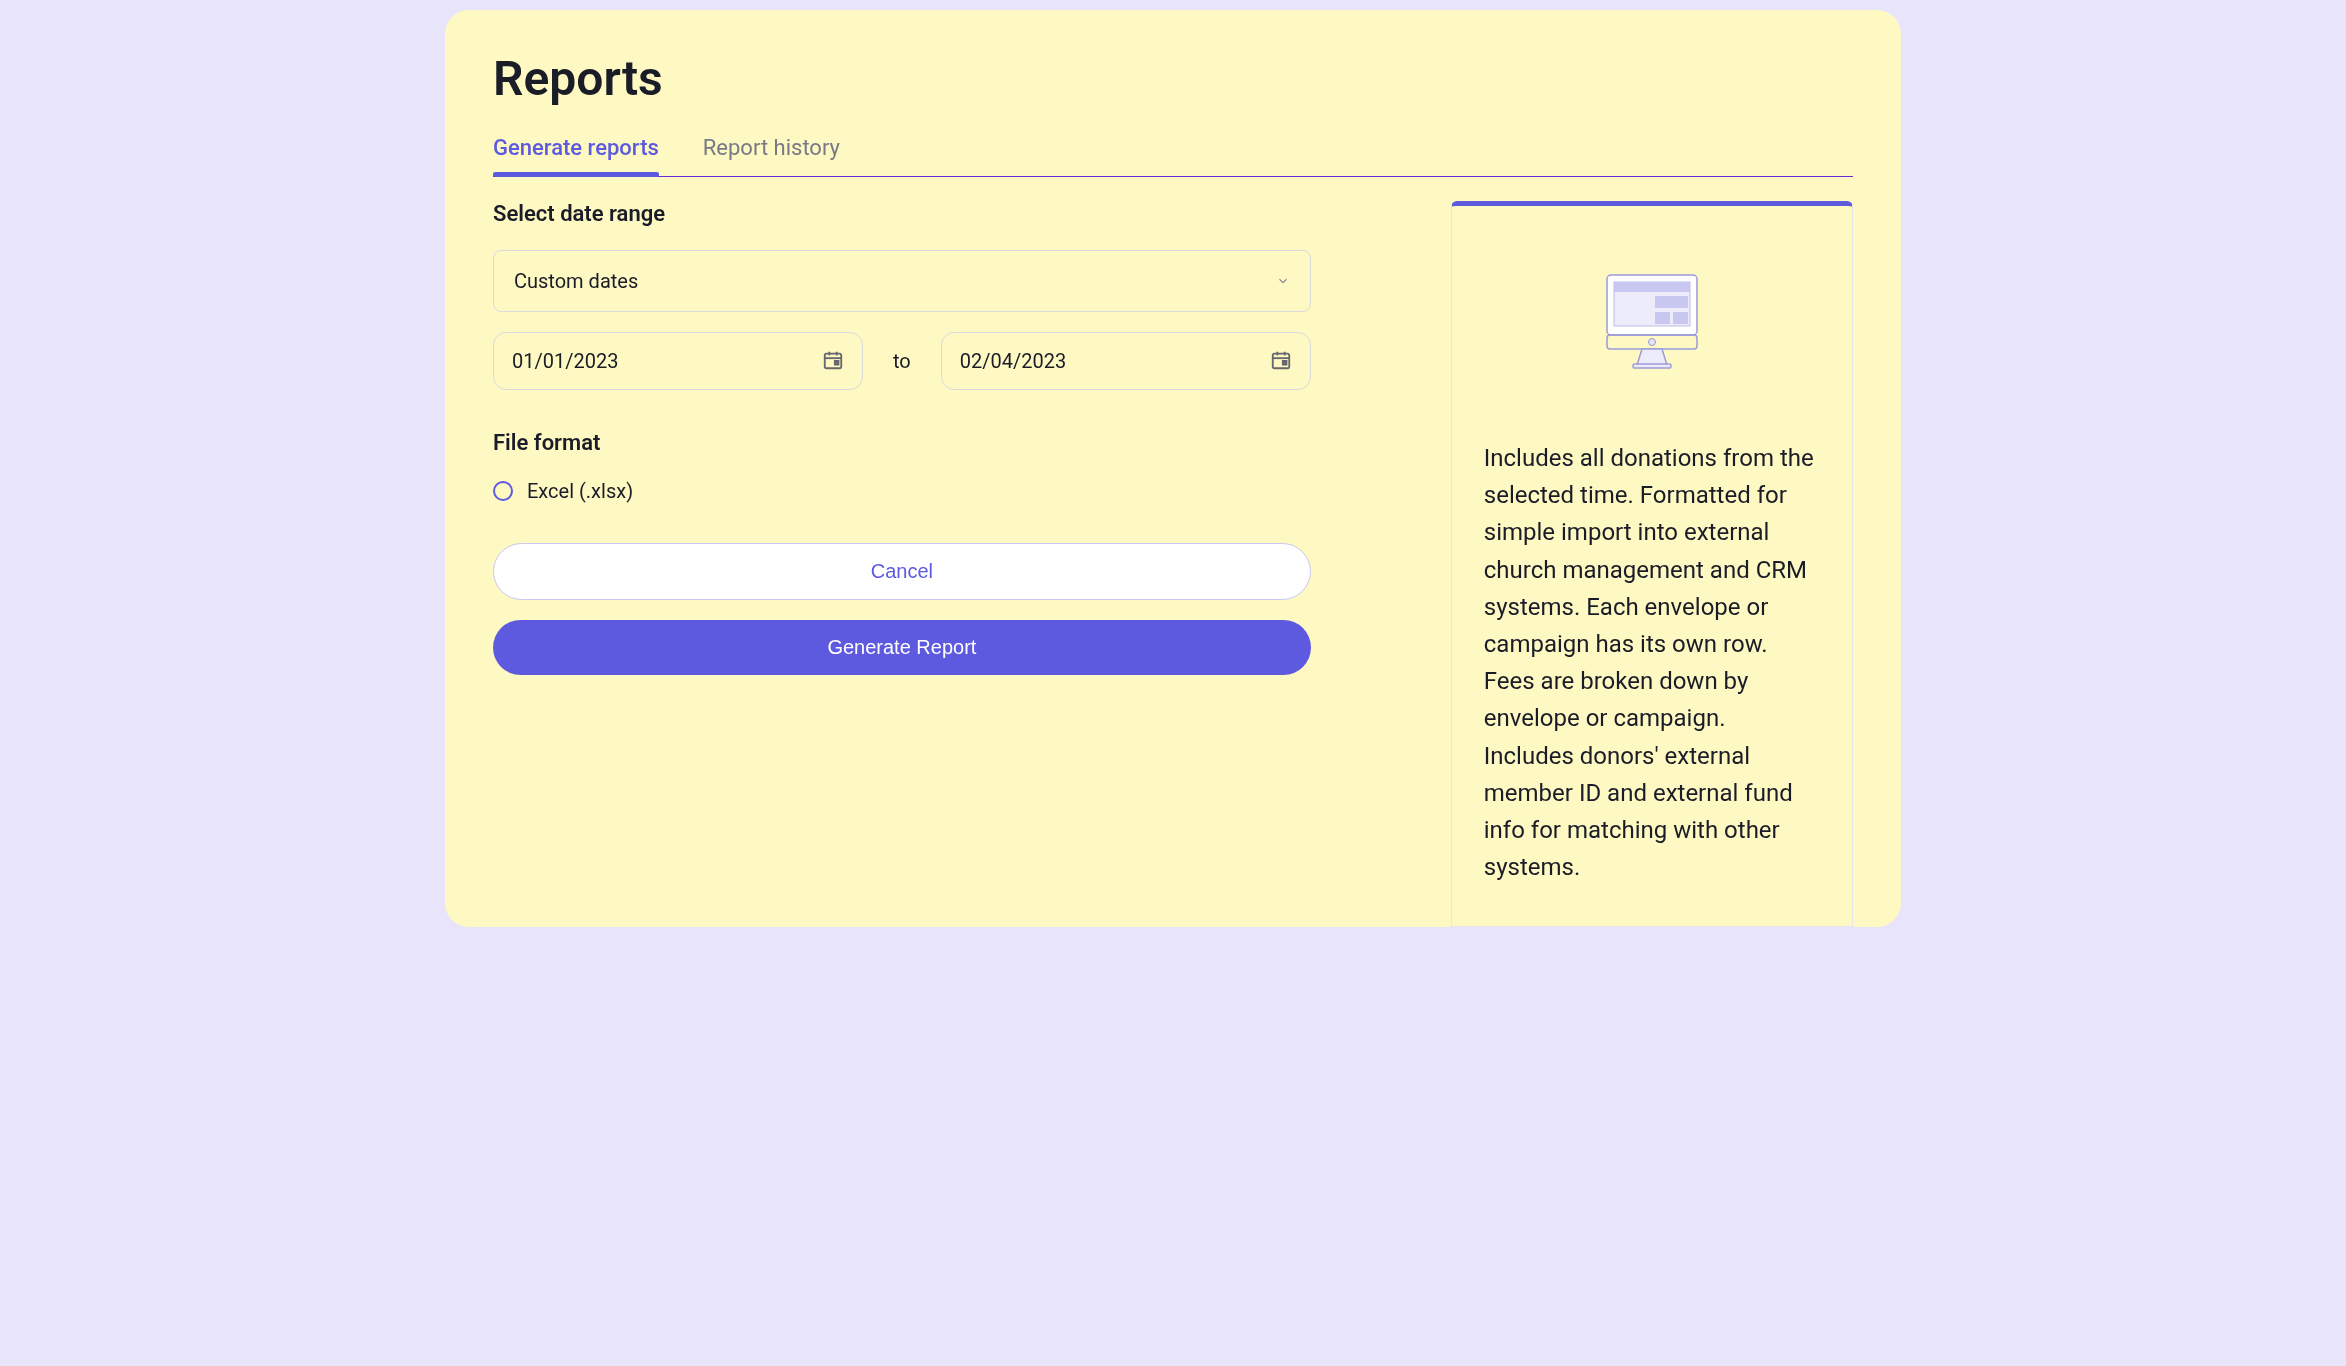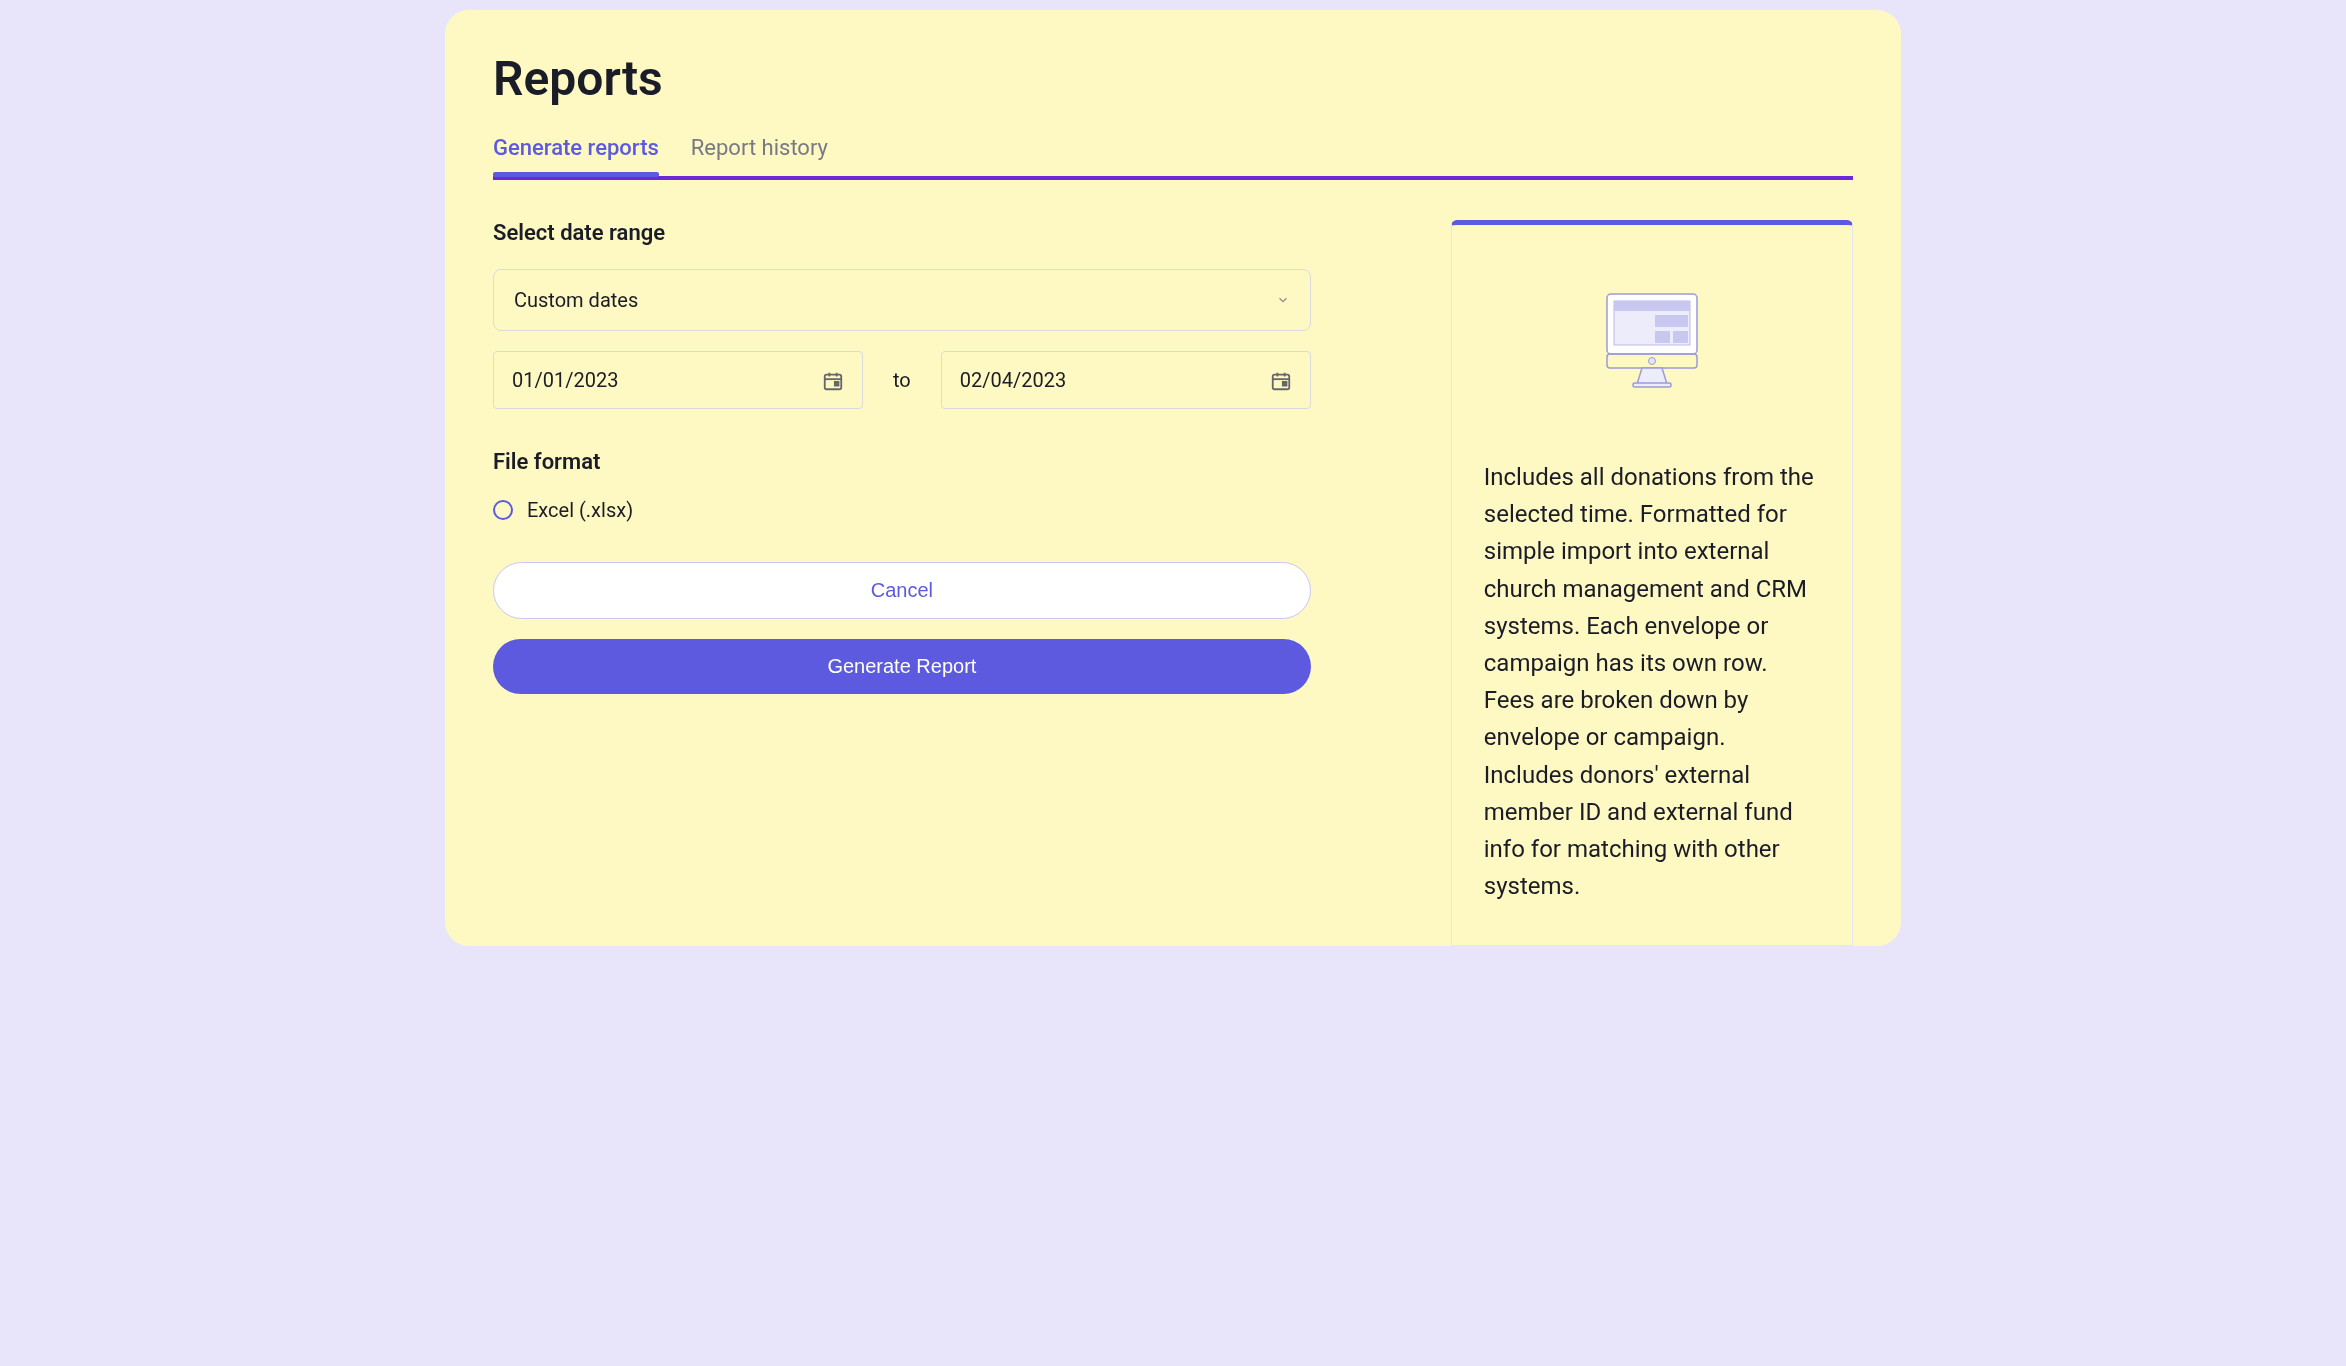--- a/index.html
+++ b/index.html
@@ -18,23 +18,23 @@
       overflow: hidden;
     }
     .page-title {
       font-size: 48px;
       font-weight: 600;
       color: #1a1c27;
       margin-bottom: 28px;
     }
     .tabs {
       display: flex;
-      gap: 32px;
-      border-bottom: 4px solid #6d28d9;
-      margin-bottom: 40px;
+      gap: 44px;
+      border-bottom: 1px solid #6d28d9;
+      margin-bottom: 24px;
     }
     .tab {
       font-size: 22px;
       padding-bottom: 16px;
       color: #777a85;
       cursor: pointer;
       position: relative;
     }
     .tab.active {
       color: #5d5adf;
@@ -74,28 +74,28 @@
     }
     .chevron-down { width: 14px; height: 14px; color: #8a8a92; }
     .date-row {
       display: flex;
       align-items: center;
       gap: 30px;
       margin-bottom: 40px;
     }
     .date-input {
       border: 1px solid #d9d9df;
-      border-radius: 4px;
+      border-radius: 13px;
       padding: 16px 18px;
       font-size: 20px;
       color: #1a1c27;
       width: 370px;
       display: flex;
       justify-content: space-between;
-      align-items: flex-end;
+      align-items: flex-start;
       cursor: pointer;
     }
     .to-label { font-size: 20px; color: #1a1c27; }
     .calendar-icon { width: 22px; height: 22px; color: #66676d; }
     .radio-row {
       display: flex;
       align-items: center;
       gap: 14px;
       font-size: 20px;
       color: #1a1c27;

